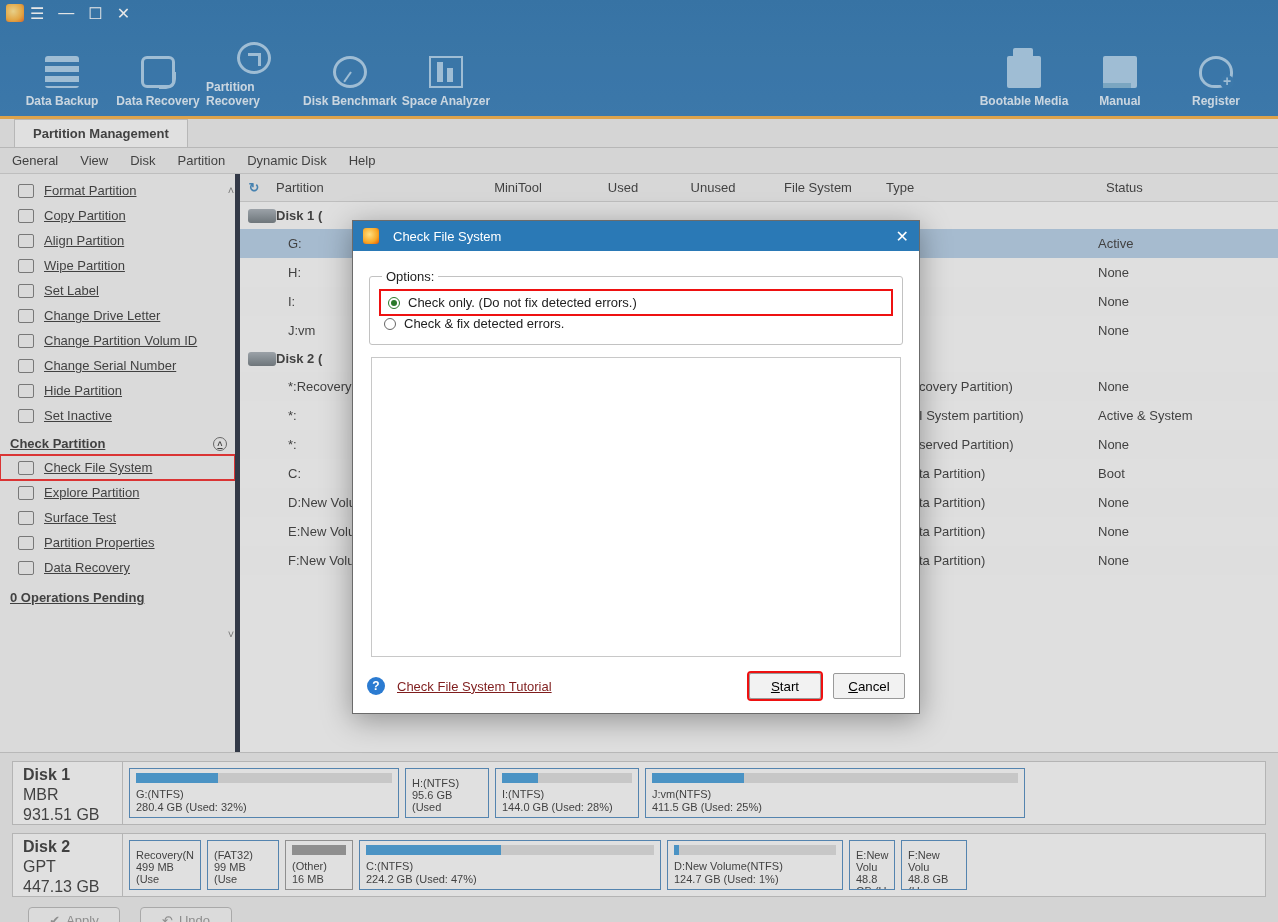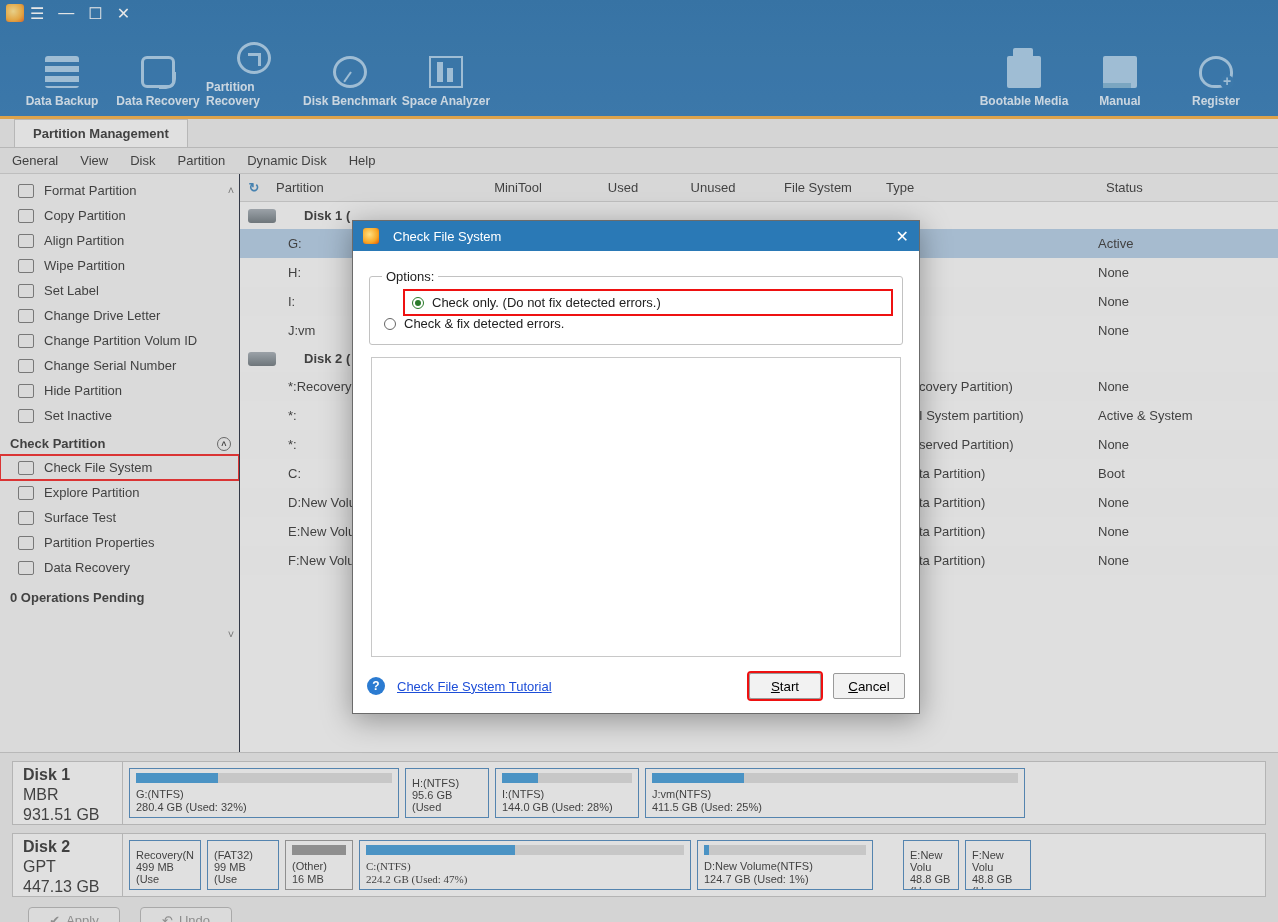--- a/index.html
+++ b/index.html
@@ -38,41 +38,41 @@
   .i-reg::after{content:"+";position:absolute;right:-4px;bottom:-4px;background:#1b6bae;color:#9fc7e6;font-weight:bold;line-height:12px;font-size:14px;border-radius:50%;width:14px;height:14px;text-align:center;}
 
   
   .tabstrip { background:#e7e7e7; border-top:3px solid #f2a531; border-bottom:1px solid #bfbfbf; height:32px; display:flex; align-items:flex-end; padding-left:14px;}
   .tab { background:#f6f6f6; border:1px solid #bfbfbf; border-bottom:none; padding:6px 18px; font-weight:600; font-size:13px; }
 
   .menubar { background:#e7e7e7; border-bottom:1px solid #c8c8c8; height:26px; display:flex; align-items:center; gap:22px; padding-left:12px; font-size:13px;}
 
   
   .main { display:flex; height: calc(922px - 116px - 32px - 26px - 170px); }
-  .side { width:240px; background:#eee; border-right:1px solid #0f172a; overflow:hidden; padding-top:4px;}
+  .side { width:240px; background:#eee; border-right:5px solid #0f172a; overflow:hidden; padding-top:4px;text-decoration:underline;}
   .side-item { display:flex; align-items:center; gap:10px; padding:5px 8px 5px 18px; font-size:13px; cursor:pointer;}
   .side-item .sic { width:16px;height:14px;border:1.5px solid #6b6b6b;border-radius:2px;display:inline-block;}
   .side-head { font-weight:700; padding:8px 8px 4px 10px; display:flex; justify-content:space-between; align-items:center;}
   .chev { width:14px;height:14px;border:1.5px solid #555;border-radius:50%;display:inline-flex;align-items:center;justify-content:center;font-size:9px;}
   .hl-red { outline:2px solid #e11; outline-offset:-1px; }
   .pending { font-weight:700; padding:10px 10px; } 
 
   .grid { flex:1; background:#f5f5f5; position:relative; }
   .ghead { display:flex; align-items:center; height:28px; background:#eaeaea; border-bottom:1px solid #c8c8c8; font-size:13px; }
   .ghead div { padding:0 8px; }
   .col-ref   { width:28px; text-align:center; }
   .col-part  { width:190px; }
   .col-cap   { width:120px; text-align:center;}
   .col-used  { width:90px;  text-align:center;}
   .col-unuse { width:90px;  text-align:center;}
   .col-fs    { width:120px; text-align:center;}
   .col-type  { width:220px; }
   .col-stat  { flex:1; }
 
-  .dgroup { display:flex; align-items:center; gap:28px; padding:6px 8px; font-weight:600; }
+  .dgroup { display:flex; align-items:center; gap:0; padding:6px 8px; font-weight:600; }
   .diskico{width:28px;height:14px;background:linear-gradient(#9aa3ab,#5e686f);border-radius:3px;}
   .row { display:flex; align-items:center; height:29px; font-size:13px; }
   .row:nth-child(odd){background:#f3f3f3;}
   .row .col-part{padding-left:20px;}
   .row.sel { background:#a9c4df !important; }
 
   
   .maps { height:170px; background:#e6e6e6; border-top:1px solid #c0c0c0; padding:8px 12px 0 12px; display:flex; flex-direction:column; gap:8px; position:relative;}
   .maprow { display:flex; align-items:stretch; height:64px; border:1px solid #bbb; background:#f6f6f6;}
   .maplabel{ width:110px; padding:8px 10px; font-size:16px; border-right:1px solid #bbb; display:flex;flex-direction:column;justify-content:center; gap:2px;}
@@ -92,25 +92,25 @@
   .dialog{position:absolute;left:352px;top:220px;width:568px;background:#fff;border:1px solid #6b6b6b;box-shadow:0 6px 28px rgba(0,0,0,.35);}
   .dlg-title{height:30px;background:linear-gradient(#2a79b6,#2a79b6);color:#fff;display:flex;align-items:center;padding:0 10px;gap:8px;}
   .dlg-title .x{margin-left:auto;font-size:16px;cursor:pointer;}
   .dlg-body{padding:18px 16px 6px 16px;}
   fieldset.opts{border:1px solid #c2c2c2;border-radius:3px;padding:8px 12px 10px 12px;}
   fieldset.opts legend{padding:0 4px;font-size:13px;}
   .radio{display:flex;align-items:center;gap:8px;padding:3px 2px;font-size:13px;}
   .radio .r{width:12px;height:12px;border:1.5px solid #2a7a2a;border-radius:50%;display:inline-flex;align-items:center;justify-content:center;}
   .radio .r.on::after{content:"";width:6px;height:6px;background:#2a7a2a;border-radius:50%;}
   .radio.alt .r{border-color:#666;}
-  .radio.hl{outline:2px solid #e11;outline-offset:1px;padding:3px 6px;margin-left:24px;}
+  .radio.hl{outline:2px solid #e11;outline-offset:1px;padding:3px 6px;}
   .log{margin:12px 2px 0 2px;height:300px;border:1px solid #c8c8c8;background:#fff;}
   .dlg-foot{display:flex;align-items:center;padding:10px 14px 14px 14px;gap:12px;}
   .qmark{width:18px;height:18px;border-radius:50%;background:#2b7bd1;color:#fff;display:inline-flex;align-items:center;justify-content:center;font-size:12px;font-weight:700;}
-  .tlink{color:#1d4ed8;text-decoration:underline;cursor:pointer;}
+  .tlink{color:#7f1d1d;text-decoration:underline;cursor:pointer;}
   .dbtn{width:72px;height:26px;border:1px solid #9a9a9a;background:#f2f2f2;border-radius:2px;cursor:pointer;}
   .dbtn.start{outline:2px solid #e11;outline-offset:0;}
   .dlg-foot .push{margin-left:auto;}
 
   
   .scroll-chevs{display:flex;flex-direction:column;justify-content:space-between;align-items:center;width:18px;color:#777;font-size:11px;padding:4px 0;}
 </style>
 </head>
 <body>
 
@@ -447,35 +447,35 @@
       <span>(FAT32)</span>
           <span>99 MB (Use</span>
         </div>
         <div class="seg other" style="width: 68px;">
           <div class="bar">
             <div class="fill" style="width:100%"></div>
           </div>
       <span>(Other)</span>
           <span>16 MB</span>
         </div>
-        <div class="seg" style="width: 332px; font-family: Liberation Serif, serif;">
+        <div class="seg" style="width: 302px;">
           <div class="bar">
             <div class="fill" style="width:47%"></div>
           </div>
       <span>C:(NTFS)</span>
           <span>224.2 GB (Used: 47%)</span>
         </div>
         <div class="seg" style="width: 176px;">
           <div class="bar">
             <div class="fill" style="width:3%"></div>
           </div>
       <span>D:New Volume(NTFS)</span>
           <span>124.7 GB (Used: 1%)</span>
         </div>
-        <div class="seg" style="width: 56px; margin-left: 24px;">
+        <div class="seg" style="width: 46px;">
           <div class="bar">
             <div class="fill" style="width:30%"></div>
           </div>
       <span>E:New Volu</span>
           <span>48.8 GB (U</span>
         </div>
         <div class="seg" style="width: 66px;">
           <div class="bar">
             <div class="fill" style="width:25%"></div>
           </div>

